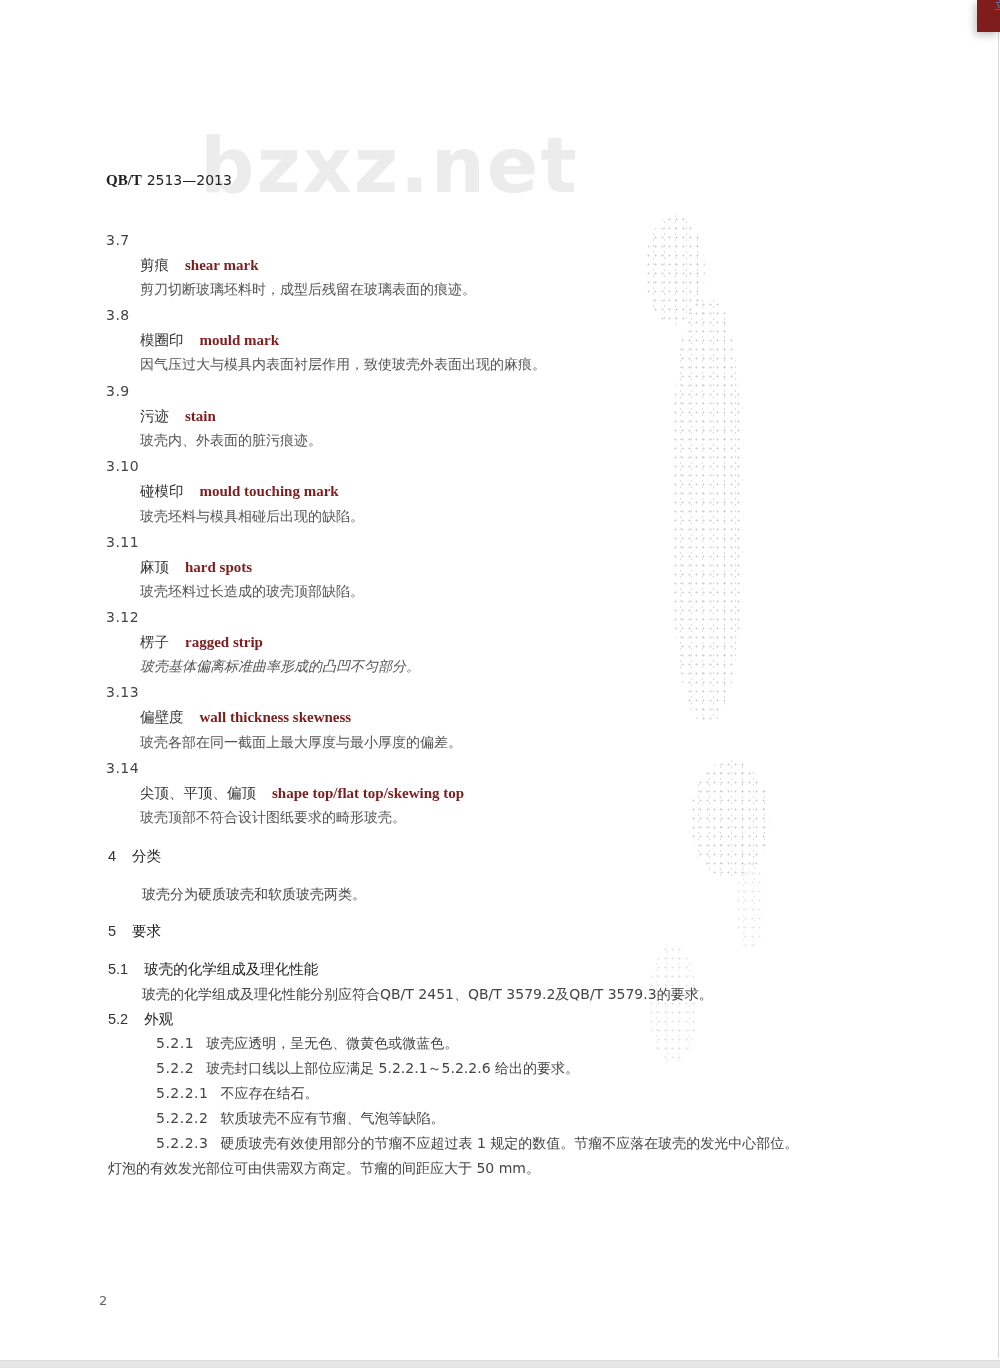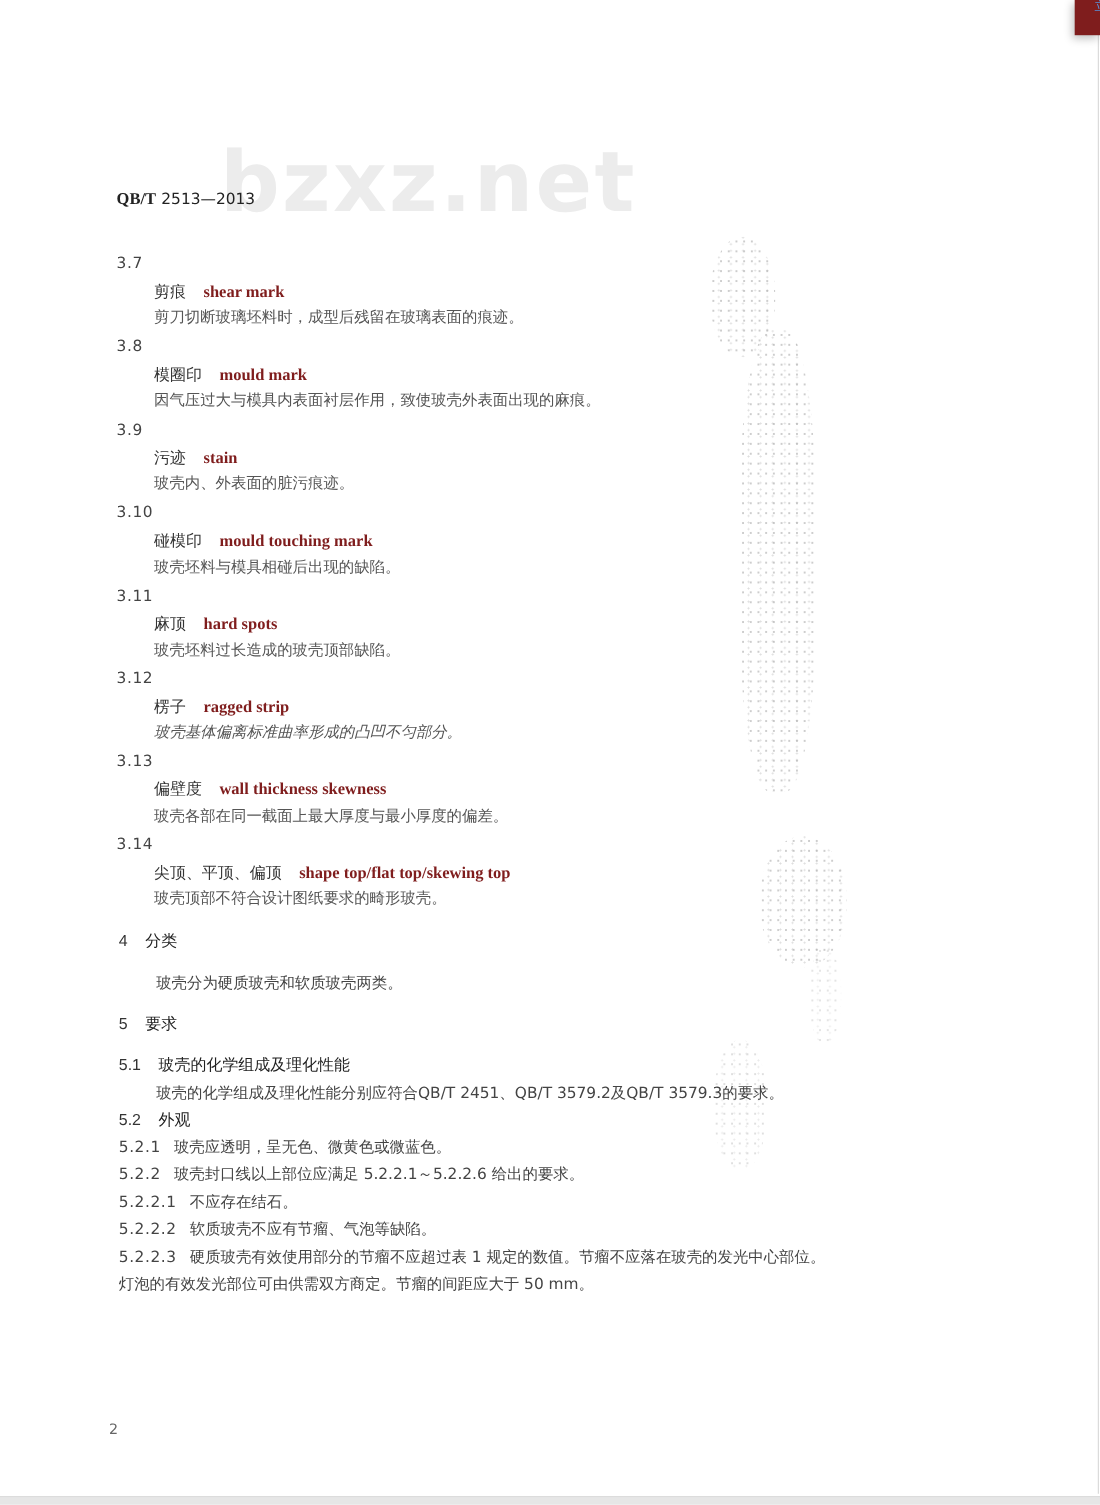--- a/index.html
+++ b/index.html
@@ -104,20 +104,21 @@
     .body-text {
       font-family: "DejaVu Sans", sans-serif;
       font-size: 14px;
       color: #444;
     }
     .body-text .label {
       font-family: "DejaVu Sans", sans-serif;
       color: #444;
       margin-right: 12px;
       letter-spacing: 0.5px;
+      margin-left: 48px;
     }
     .page-num {
       position: absolute;
       left: 99px; top: 1293px;
       font-family: "DejaVu Sans", sans-serif;
       font-size: 13px;
       color: #666;
     }
     .noise {
       position: absolute;

